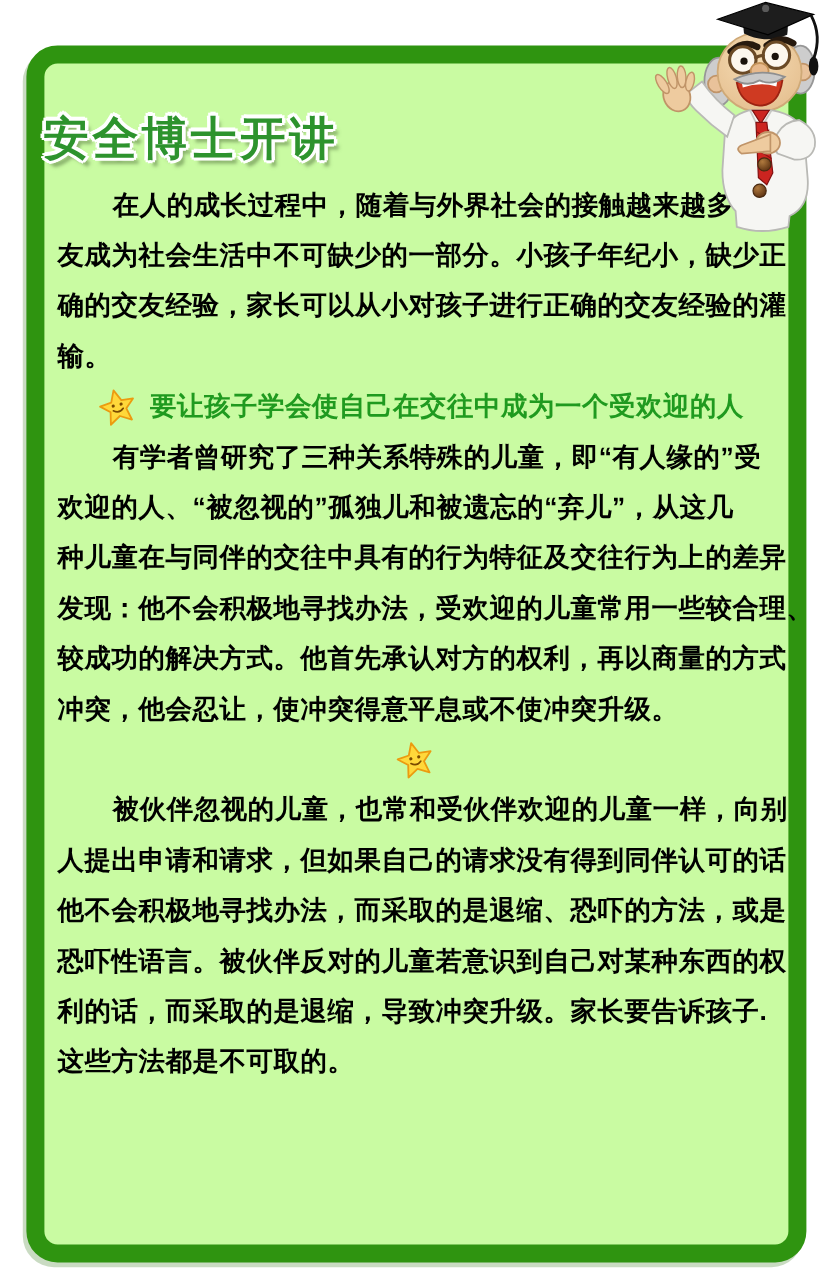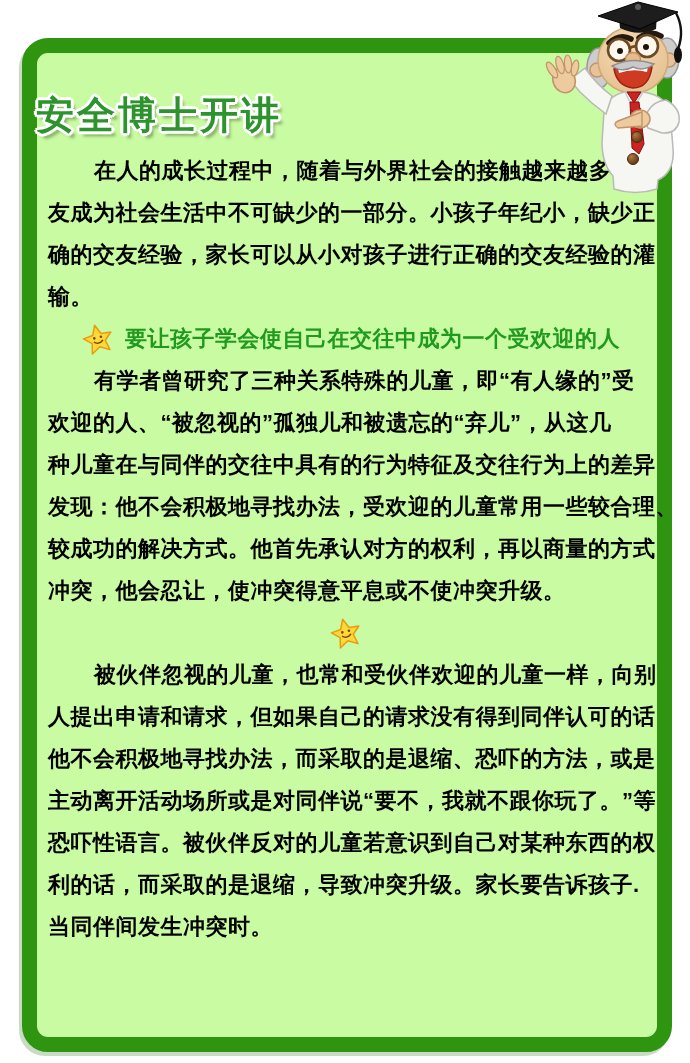--- a/index.html
+++ b/index.html
@@ -80,24 +80,23 @@
         <polygon points="17,2 21.6,12.1 32,13.1 24.2,20.2 26.6,31 17,25.4 7.4,31 9.8,20.2 2,13.1 12.4,12.1" fill="#ffd83a" stroke="#eb9b10" stroke-width="1.6" stroke-linejoin="round"></polygon>
         <circle cx="13.4" cy="15.4" r="1.4" fill="#7a4a00"></circle>
         <circle cx="20.6" cy="15.4" r="1.4" fill="#7a4a00"></circle>
         <path d="M12.5,19.5 Q17,23.5 21.5,19.5" fill="none" stroke="#7a4a00" stroke-width="1.5" stroke-linecap="round"></path>
       </g>
     </svg>
       </div>
       <div class="text-line indent">被伙伴忽视的儿童，也常和受伙伴欢迎的儿童一样，向别</div>
       <div class="text-line">人提出申请和请求，但如果自己的请求没有得到同伴认可的话</div>
       <div class="text-line">他不会积极地寻找办法，而采取的是退缩、恐吓的方法，或是</div>
-      <div class="text-line">主动离开活动场所或是对同伴说“要不，我就不跟你玩了。”等</div>
       <div class="text-line">恐吓性语言。被伙伴反对的儿童若意识到自己对某种东西的权</div>
       <div class="text-line">利的话，而采取的是退缩，导致冲突升级。家长要告诉孩子.</div>
-      <div class="text-line">当同伴间发生冲突时。</div>
+      <div class="text-line">这些方法都是不可取的。</div>
     </div>
 
   <svg class="mascot" viewBox="0 0 150 196" xmlns="http://www.w3.org/2000/svg">
     <defs>
       <radialGradient id="btnG" cx="35%" cy="30%" r="75%">
         <stop offset="0%" stop-color="#b07a3e"></stop>
         <stop offset="100%" stop-color="#5d3312"></stop>
       </radialGradient>
       <radialGradient id="headG" cx="45%" cy="35%" r="75%">
         <stop offset="0%" stop-color="#f5dcb4"></stop>

